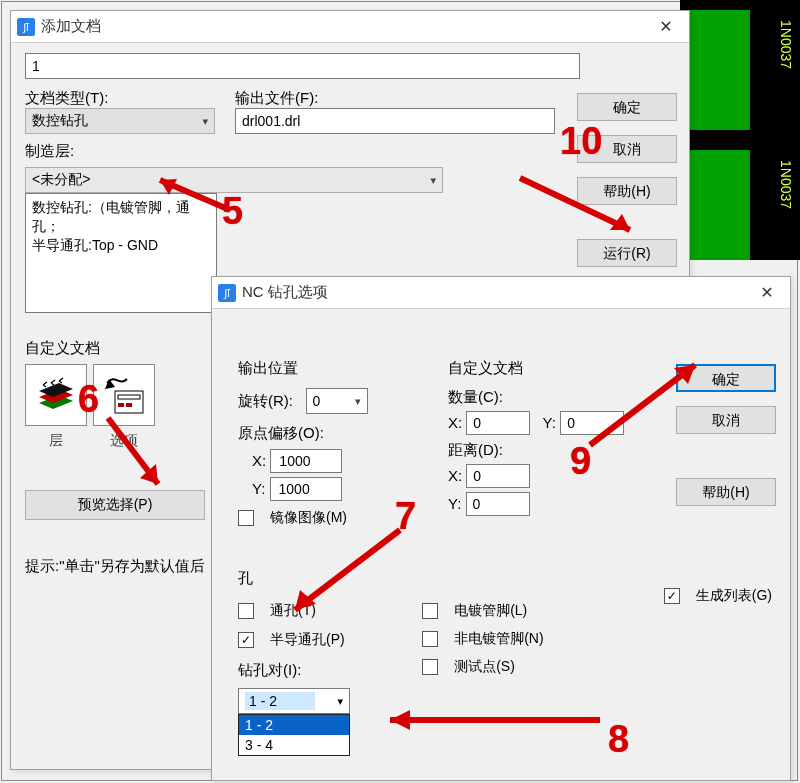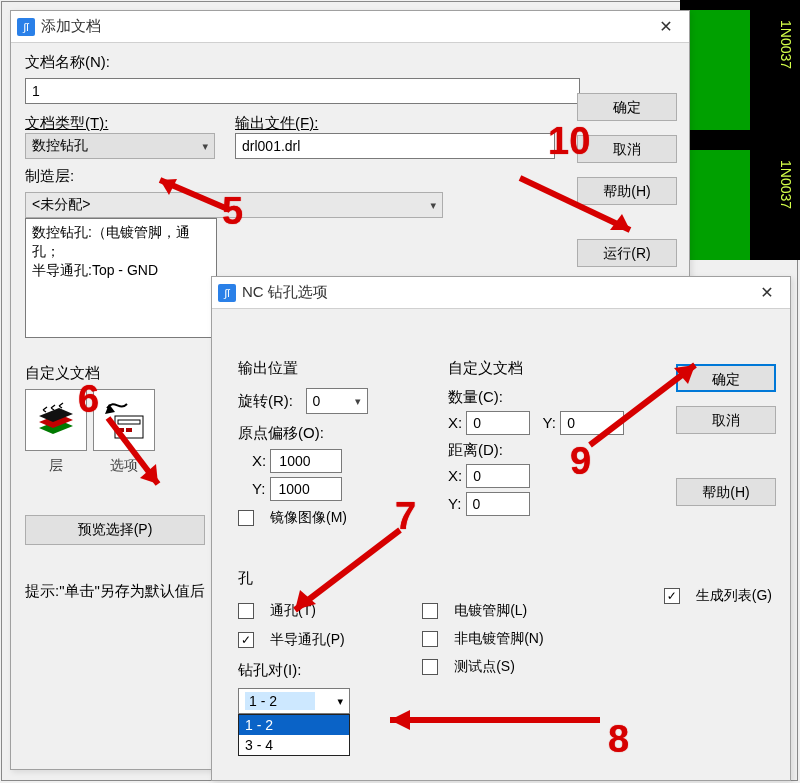--- a/index.html
+++ b/index.html
@@ -157,24 +157,23 @@
   <div class="body">
     
     <div class="col-right">
       <div class="btn">确定</div>
       <div class="btn">取消</div>
       <div class="btn">帮助(H)</div>
       <div style="height:6px"></div>
       <div class="btn">运行(R)</div>
     </div>
 
-    <div class="row"><span class="label">文档名称(N):</span></div>
     <input class="textbox name-in" value="1" style="">
 
-    <div style="display:flex; gap:20px; margin-top:10px;text-decoration:underline;">
+    <div style="display:flex; gap:20px; margin-top:10px;">
       <div>
         <div class="label">文档类型(T):</div>
         <div class="combo type-combo">
           <span>数控钻孔</span>
           <span class="chev">▾</span>
         </div>
       </div>
       <div>
         <div class="label">输出文件(F):</div>
         <input class="textbox outfile-in" value="drl001.drl" style="">
@@ -336,21 +335,21 @@
   <svg class="arrow" style="left:135px; top:165px;" width="120" height="60">
     <line x1="95" y1="45" x2="25" y2="15"></line>
     <polygon points="25,15 42,14 34,30"></polygon>
   </svg>
   <div class="anno-num" style="left:222px; top:190px;">5</div>
 
   <svg class="arrow" style="left:500px; top:160px;" width="160" height="90">
     <line x1="20" y1="18" x2="130" y2="70"></line>
     <polygon points="130,70 110,70 122,54"></polygon>
   </svg>
-  <div class="anno-num" style="left:548px; top:120px;text-align:center;">10</div>
+  <div class="anno-num" style="left:560px; top:120px;text-align:center;">10</div>
 
   <svg class="arrow" style="left:90px; top:400px;" width="110" height="110">
     <line x1="18" y1="18" x2="68" y2="84"></line>
     <polygon points="68,84 50,78 66,64"></polygon>
   </svg>
   <div class="anno-num" style="left:78px; top:378px;">6</div>
 
   <svg class="arrow" style="left:270px; top:520px;" width="150" height="110">
     <line x1="130" y1="10" x2="25" y2="90"></line>
     <polygon points="25,90 30,70 46,84"></polygon>

